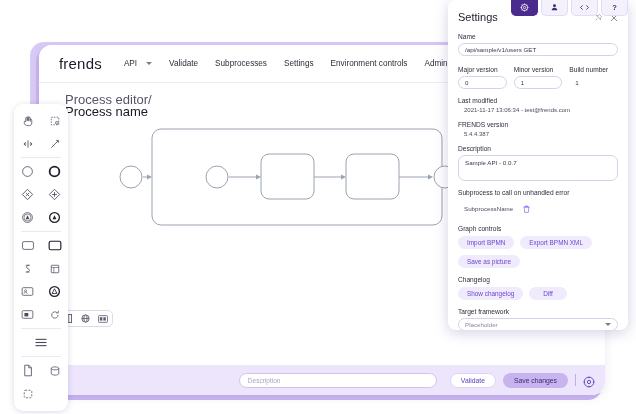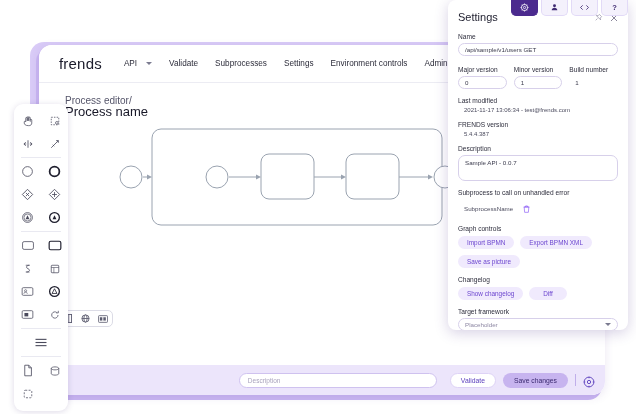--- a/index.html
+++ b/index.html
@@ -55,21 +55,21 @@
   }
   .chev {
     display:inline-block; width:0;height:0;
     border-left:3px solid transparent;border-right:3px solid transparent;
     border-top:3.5px solid #7b7b90;
   }
   .crumbbar {
     padding: 7px 0 0 26px;
     height: 20px;
   }
-  .crumb { font-size: 10px; color: #55556a; }
+  .crumb { font-size: 13px; color: #55556a; }
   .proc-title {
     padding-left: 26px;
     font-size: 13px; color: #181828; margin-top: 1px;
   }
 
   
   .canvas {
     position: relative;
     height: 218px;
     background: #fff;

